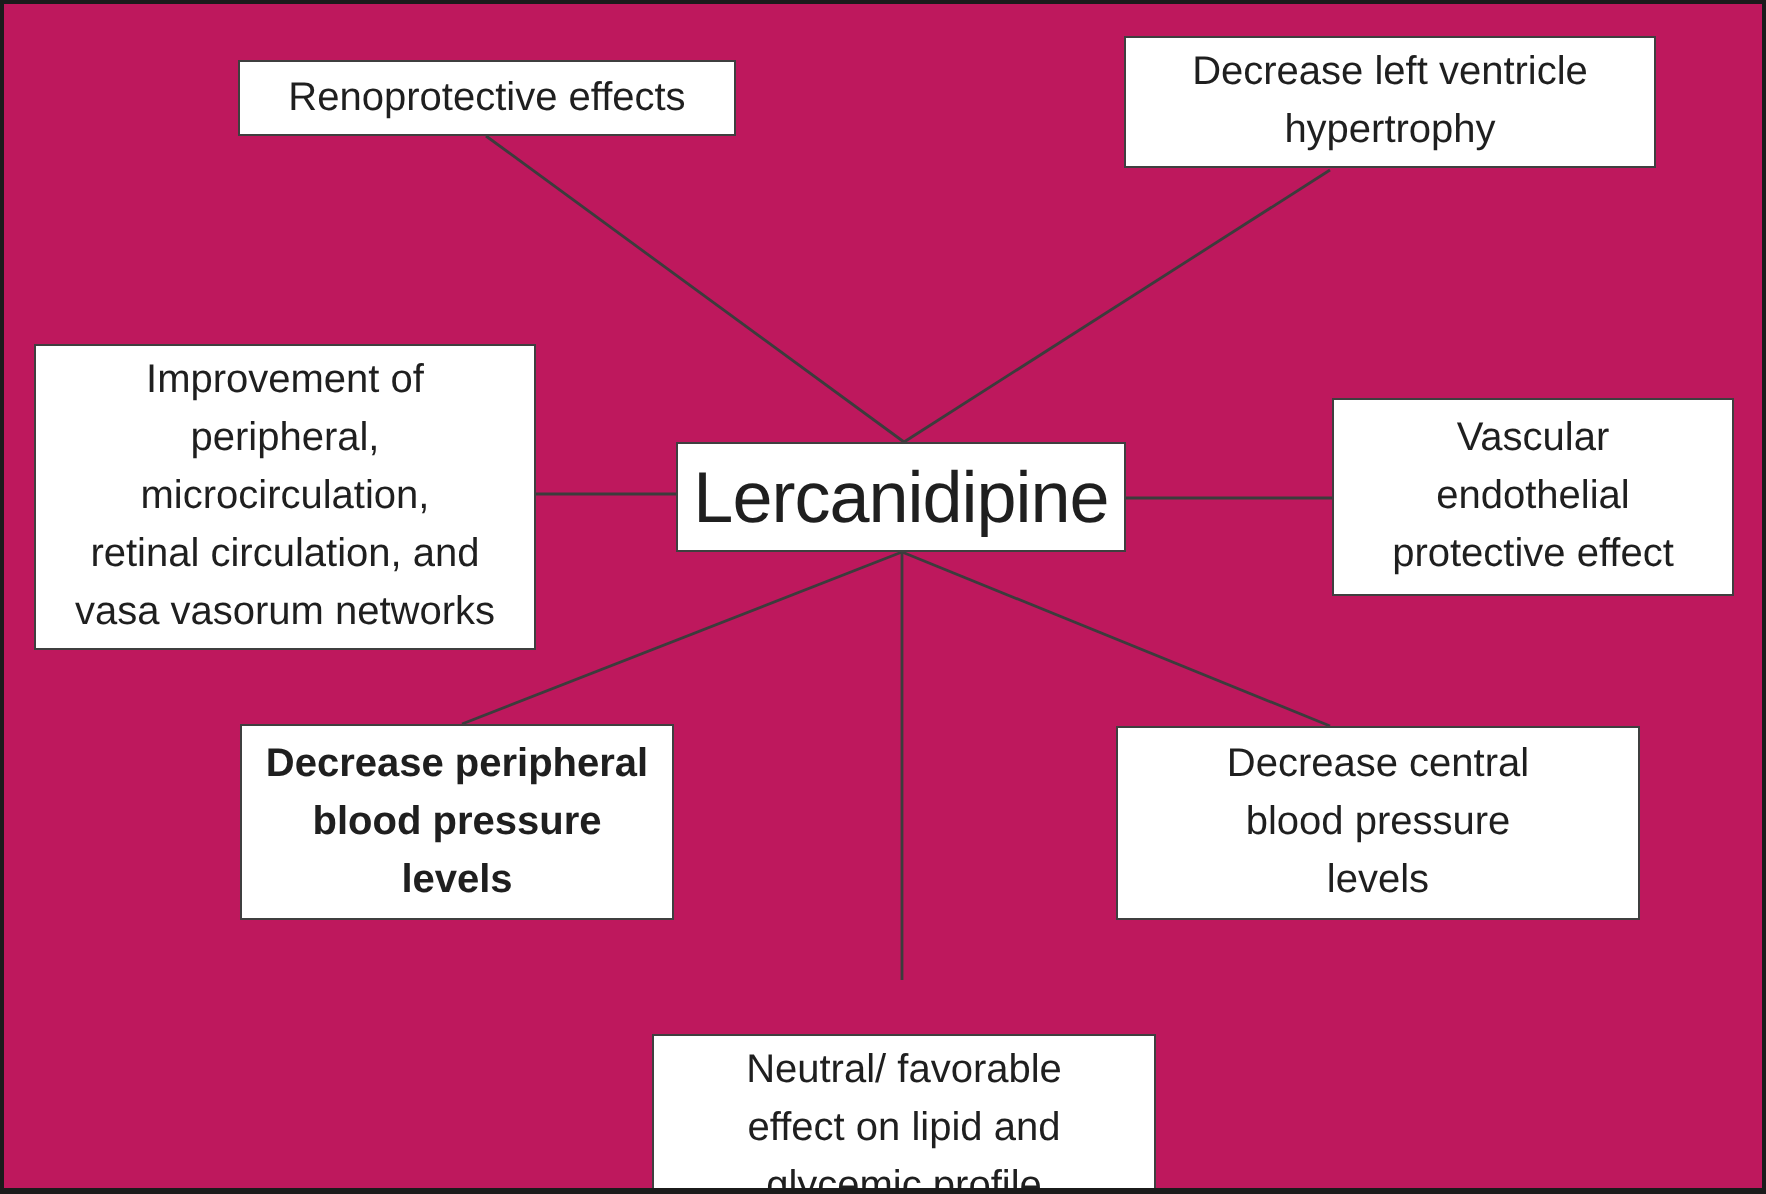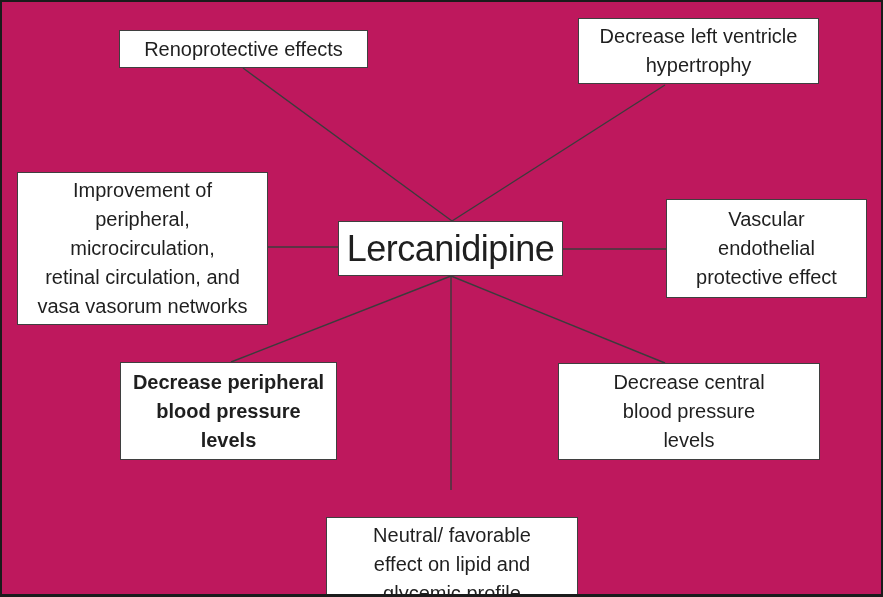--- a/index.html
+++ b/index.html
@@ -43,21 +43,21 @@
     line-height: 29px;
     white-space: pre-line;
   }
   .n-center {
     left: 336px; top: 219px; width: 225px; height: 55px;
     font-size: 36px;
     line-height: 40px;
     letter-spacing: -0.5px;
   }
   .n-reno    { left: 117px; top: 28px;  width: 249px; height: 38px; }
-  .n-lvh     { left: 576px; top: 16px;  width: 241px; height: 66px; }
+  .n-lvh     { left: 560px; top: 16px;  width: 266px; height: 66px; }
   .n-impr    { left: 15px;  top: 170px; width: 251px; height: 153px; }
   .n-vasc    { left: 664px; top: 197px; width: 201px; height: 99px; align-items: center; }
   .n-periph  { left: 118px; top: 360px; width: 217px; height: 98px; font-weight: bold; }
   .n-central { left: 556px; top: 361px; width: 262px; height: 97px; }
   .n-lipid   { left: 324px; top: 515px; width: 252px; height: 95px; }
 </style>
 </head>
 <body>
 
 <div class="canvas">

